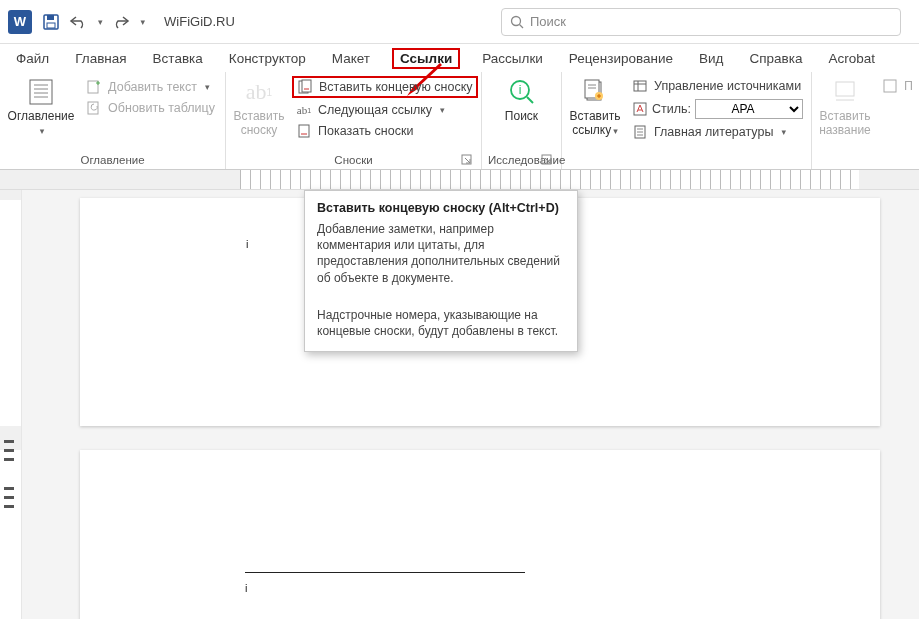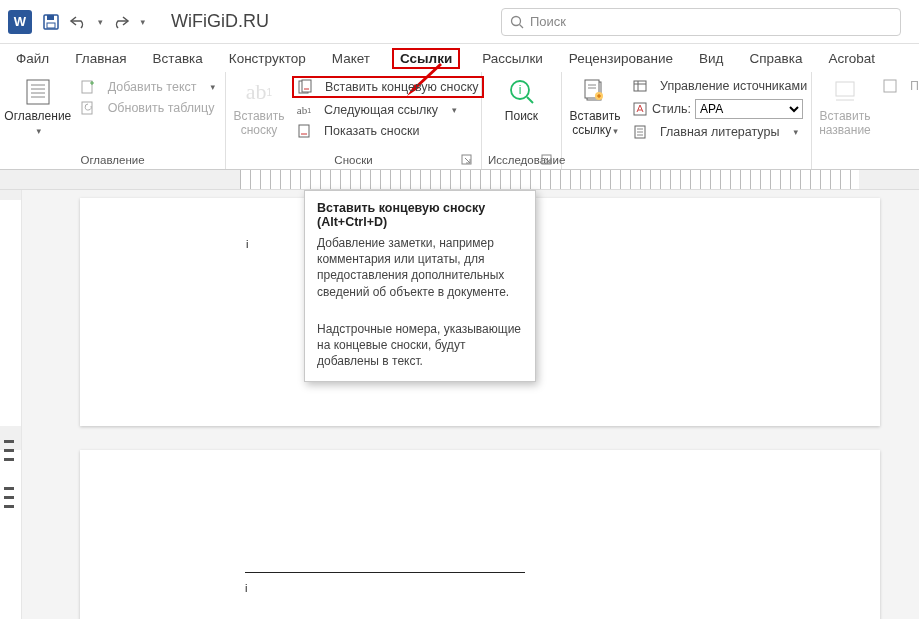--- a/index.html
+++ b/index.html
@@ -3,21 +3,21 @@
 <meta charset="utf-8">
 <style>
   * { box-sizing: border-box; margin: 0; padding: 0; font-family: "Segoe UI", Arial, sans-serif; }
   body { background: #fff; width: 919px; height: 619px; overflow: hidden; position: relative; }
 
   
   .titlebar { height: 44px; background: #fff; border-bottom: 1px solid #e0e0e0; display: flex; align-items: center; padding: 0 8px; gap: 10px; }
   .word-icon { width: 24px; height: 24px; background: #2b579a; border-radius: 3px; display:flex; align-items:center; justify-content:center; color:#fff; font-weight:bold; font-size:13px;}
   .qat { display:flex; gap:8px; align-items:center; }
   .qat span svg { display:block; }
-  .doc-title { font-size: 18px; color: #444; margin-left: 16px; }
+  .doc-title { font-size: 13px; color: #444; margin-left: 9px; }
   .searchbox { margin-left: auto; margin-right: 10px; width: 400px; height: 28px; border:1px solid #cfcfcf; border-radius:4px; display:flex; align-items:center; padding:0 8px; gap:6px; color:#888; font-size:13px; }
   .searchbox svg { flex: 0 0 14px; }
 
   
   .tabs { display:flex; gap: 18px; padding: 0 12px; height: 28px; align-items:center; font-size:13.5px; color:#444; }
   .tab { cursor:pointer; padding: 2px 4px; }
   .tab.active { border:2px solid #d80000; padding:1px 6px; font-weight:600; color:#222; }
 
   
   .ribbon { height: 98px; border-bottom:1px solid #ccc; display:flex; background:#fff; }
@@ -26,27 +26,27 @@
   .group-label { text-align:center; font-size:11.5px; color:#555; padding:2px 0 3px 0; position:relative; }
   .dlg-launcher { position:absolute; right:2px; bottom:3px; width:12px; height:12px; }
 
   .bigbtn { display:flex; flex-direction:column; align-items:center; justify-content:flex-start; padding:2px 4px; font-size:12px; color:#333; min-width:54px; gap:2px; cursor:pointer; }
   .bigbtn .ic { width:32px; height:32px; display:flex; align-items:center; justify-content:center; }
   .bigbtn .lbl { text-align:center; line-height:1.15; }
   .bigbtn.disabled { color:#aaa; }
   .bigbtn.disabled .ic { opacity:.45; }
 
   .stack { display:flex; flex-direction:column; gap:3px; }
-  .smallbtn { display:flex; align-items:center; gap:12px; font-size:12.5px; color:#444; padding:1px 4px; cursor:pointer; white-space:nowrap; }
+  .smallbtn { display:flex; align-items:center; gap:6px; font-size:12.5px; color:#444; padding:1px 4px; cursor:pointer; white-space:nowrap; }
   .smallbtn.disabled { color:#aaa; }
   .smallbtn .ic { width:16px; height:16px; display:flex; align-items:center; justify-content:center; }
   .caret { font-size:9px; color:#666; margin-left:2px; }
 
   .style-select { display:flex; align-items:center; gap:4px; font-size:12.5px; }
-  .style-select select { font-size:12px; border:1px solid #aaa; height:20px; width:108px; background:#fff; }
+  .style-select select { font-size:12px; border:1px solid #aaa; height:20px; width:108px; background:#fff;text-align:center; }
 
   
   .hl { border:2.5px solid #d80000; padding:1px 3px !important; }
 
   
   .arrow { position:absolute; left:407px; top:60px; pointer-events:none; }
 
   
   .ruler { height:20px; background:#fff; border-bottom:1px solid #ddd; position:relative; font-size:9px; color:#888; overflow:hidden;}
   .ruler .shade-l { position:absolute; left:0; top:0; height:100%; width:240px; background:#f0f0f0; }
@@ -61,21 +61,21 @@
   .pages { position:absolute; left:80px; top:8px; }
   .page { width:800px; background:#fff; box-shadow:0 1px 3px rgba(0,0,0,.2); margin-bottom:24px; position:relative; }
   .page1 { height:228px; }
   .page2 { height:360px; }
   .fn-mark { position:absolute; font-size:11px; color:#222; }
   .fn-sep { position:absolute; left:165px; width:280px; border-top:1px solid #222; }
   .thumbs { position:absolute; left:4px; top:250px; display:flex; flex-direction:column; gap:6px;}
   .thumb { width:10px; height:3px; background:#555; }
 
   
-  .tooltip { position:absolute; left:304px; top:190px; width:232px; background:#fff; border:1px solid #c8c8c8; box-shadow:2px 3px 8px rgba(0,0,0,.25); padding:10px 12px 12px 12px; font-size:12px; color:#444; }
+  .tooltip { position:absolute; left:304px; top:190px; width:274px; background:#fff; border:1px solid #c8c8c8; box-shadow:2px 3px 8px rgba(0,0,0,.25); padding:10px 12px 12px 12px; font-size:12px; color:#444; }
   .tooltip .tt-title { font-weight:600; color:#222; margin-bottom:6px; font-size:12.5px;}
   .tooltip p { margin-bottom:21px; line-height:1.35; }
 </style>
 </head>
 <body>
 
 <div class="titlebar">
   <div class="word-icon">W</div>
   <div class="qat">
     <span>

